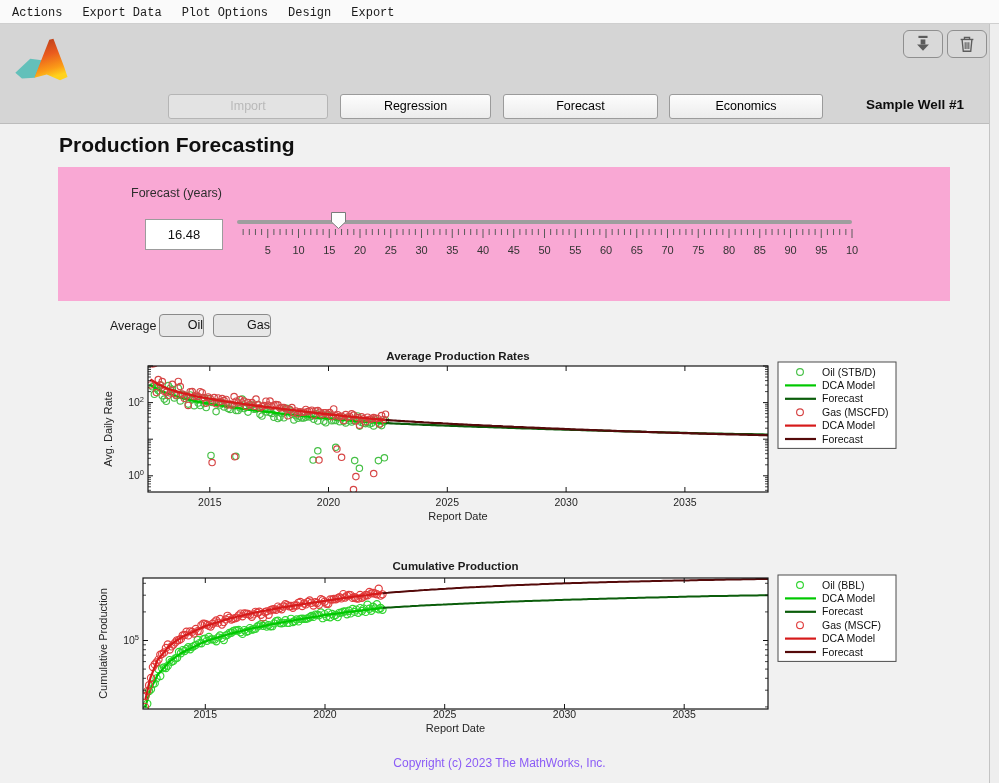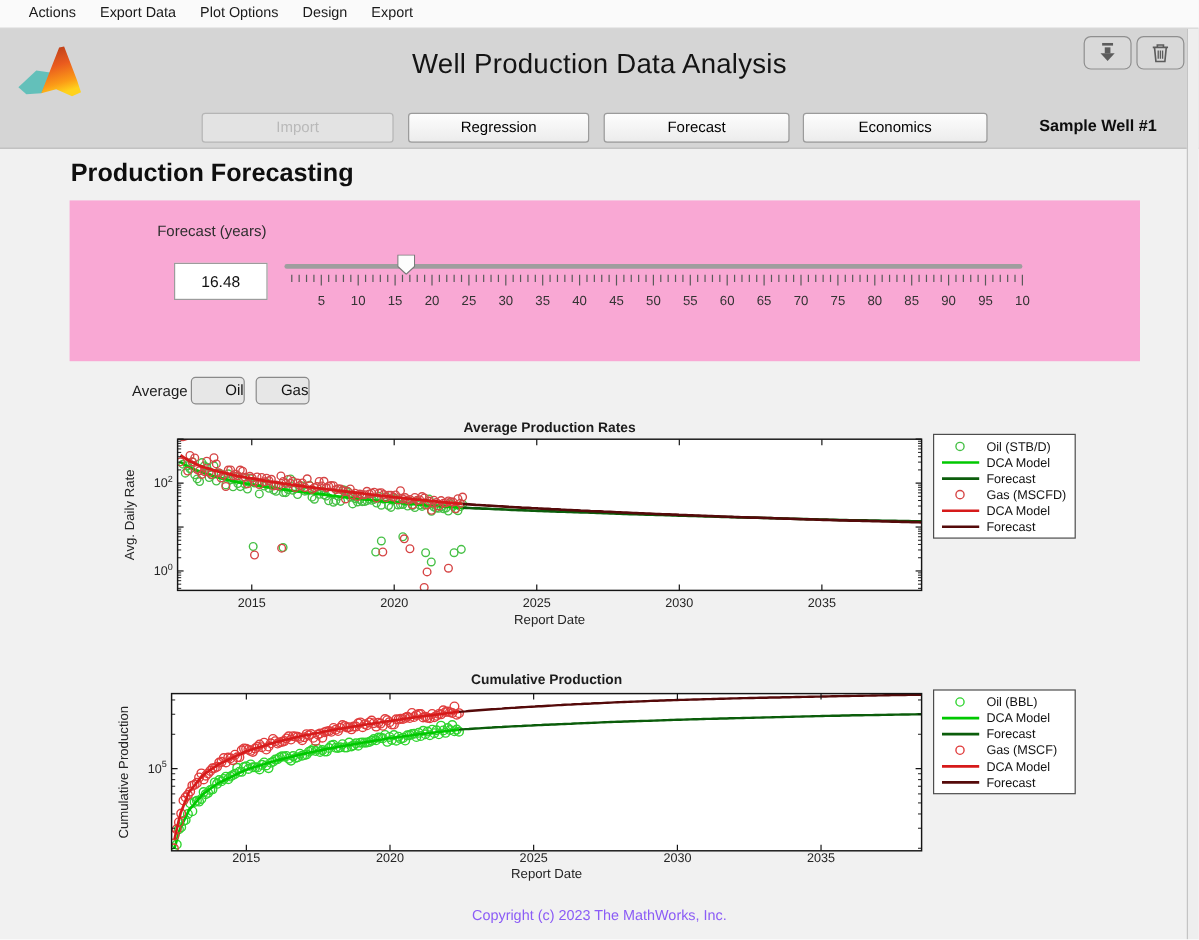--- a/index.html
+++ b/index.html
@@ -1,18 +1,18 @@
 <!DOCTYPE html>
 <html><head>
 <meta charset="utf-8">
 <style>
   html,body{margin:0;padding:0;background:#fff;font-family:"Liberation Sans",sans-serif;}
   .app{position:relative;width:999px;height:783px;background:#f1f1f1;overflow:hidden;}
   
-  .menubar{position:absolute;top:0;left:0;right:0;height:24px;background:#fafafa;border-bottom:1px solid #cfcfcf;display:flex;align-items:flex-start;padding-left:14px;box-sizing:border-box;}
+  .menubar{position:absolute;top:0;left:0;right:0;height:24px;background:#fafafa;border-bottom:1px solid #cfcfcf;display:flex;align-items:flex-end;padding-left:2px;box-sizing:border-box;font-family:Liberation Mono, monospace;}
   .menu-item{font-size:12px;color:#1a1a1a;padding:3px 10px;cursor:default;}
   
   .header{position:absolute;top:24px;left:0;right:0;height:99px;background:#d5d5d5;border-bottom:1px solid #bcbcbc;}
   .logo{position:absolute;left:12px;top:8px;width:58px;height:60px;}
   .app-title{position:absolute;top:16px;left:0;right:0;text-align:center;font-size:23px;color:#141414;letter-spacing:0.2px;}
   .icon-btn{position:absolute;top:6px;width:38px;height:26px;border:1px solid #8f8f8f;border-radius:6px;background:rgba(255,255,255,0.10);display:flex;align-items:center;justify-content:center;cursor:pointer;}
   .tab-btn{position:absolute;top:70px;height:25px;border:1px solid #9b9b9b;border-radius:3px;background:linear-gradient(#fdfdfd,#ececec);font-size:12.5px;color:#000;text-align:center;line-height:23px;box-sizing:border-box;cursor:pointer;}
   .tab-btn.disabled{color:#b9b9b9;background:#e3e3e3;border-color:#b5b5b5;cursor:default;}
   .well-label{position:absolute;top:73px;left:845px;width:140px;text-align:center;font-weight:bold;font-size:13.5px;color:#0d0d0d;}
   
@@ -21,21 +21,21 @@
   .panel{position:absolute;left:58px;top:167px;width:892px;height:134px;background:#f9a8d4;}
   .panel-label{position:absolute;left:73px;top:19px;font-size:12.5px;color:#2e2e2e;}
   .edit{position:absolute;left:87px;top:52px;width:72px;height:27px;border:1px solid #9c9c9c;background:#fff;text-align:center;font-size:13px;color:#111;font-family:"Liberation Sans",sans-serif;}
   .track{position:absolute;left:179px;top:53px;width:615px;height:4px;background:#9e9e9e;border-radius:2px;}
   .thumb{position:absolute;top:45px;width:15px;height:17px;cursor:pointer;}
   .ticks{position:absolute;left:176px;top:61px;width:640px;height:34px;}
   
   .display-label{position:absolute;left:110px;top:319px;font-size:12.5px;color:#1c1c1c;}
   .toggle-btn{position:absolute;top:314px;height:23px;border:1px solid #8a8a8a;border-radius:4px;background:#e7e7e7;font-size:12.5px;color:#111;text-align:right;line-height:21px;box-sizing:border-box;cursor:pointer;}
   #btn-oil{left:159px;width:45px;}
-  #btn-gas{left:213px;width:45px;}
+  #btn-gas{left:213px;width:58px;}
   .chart{position:absolute;left:0;}
   #chart1{top:348px;} #chart2{top:554px;}
   .footer{position:absolute;left:0;right:0;top:756px;text-align:center;font-size:12px;color:#8b5cf6;}
   .gutter{position:absolute;left:989px;top:24px;bottom:0;width:10px;background:#eeeeee;border-left:1px solid #c4c4c4;}
 </style>
 </head>
 <body>
 
 <div class="app">
 
@@ -56,21 +56,20 @@
             <stop offset="0.45" stop-color="#ea5b1e"></stop>
             <stop offset="0.8" stop-color="#fb9b17"></stop>
             <stop offset="1" stop-color="#ffd21c"></stop>
           </linearGradient>
         </defs>
         <polygon points="4,48 22,31 36,33 27,54 12,55" fill="#63c0ba"></polygon>
         <polygon points="36,33 44,23 48,38 27,54" fill="#2f8d86"></polygon>
         <polygon points="27,54 45,8 50,7 63,41 67,53 58,57 42,50" fill="url(#peak)"></polygon>
       </svg>
     </div>
-    <div class="app-title">Well Production Data Analysis</div>
 
     <div class="icon-btn" style="left:903px;">
       <svg width="22" height="20" viewBox="0 0 24 22">
         <rect x="7" y="2" width="10" height="2.4" fill="#5c5c5c"></rect>
         <rect x="9.4" y="6" width="5.2" height="5.5" fill="#5c5c5c"></rect>
         <polygon points="5.5,11.5 18.5,11.5 12,18.5" fill="#5c5c5c"></polygon>
       </svg>
     </div>
     <div class="icon-btn" style="left:947px;">
       <svg width="22" height="20" viewBox="0 0 24 22">

